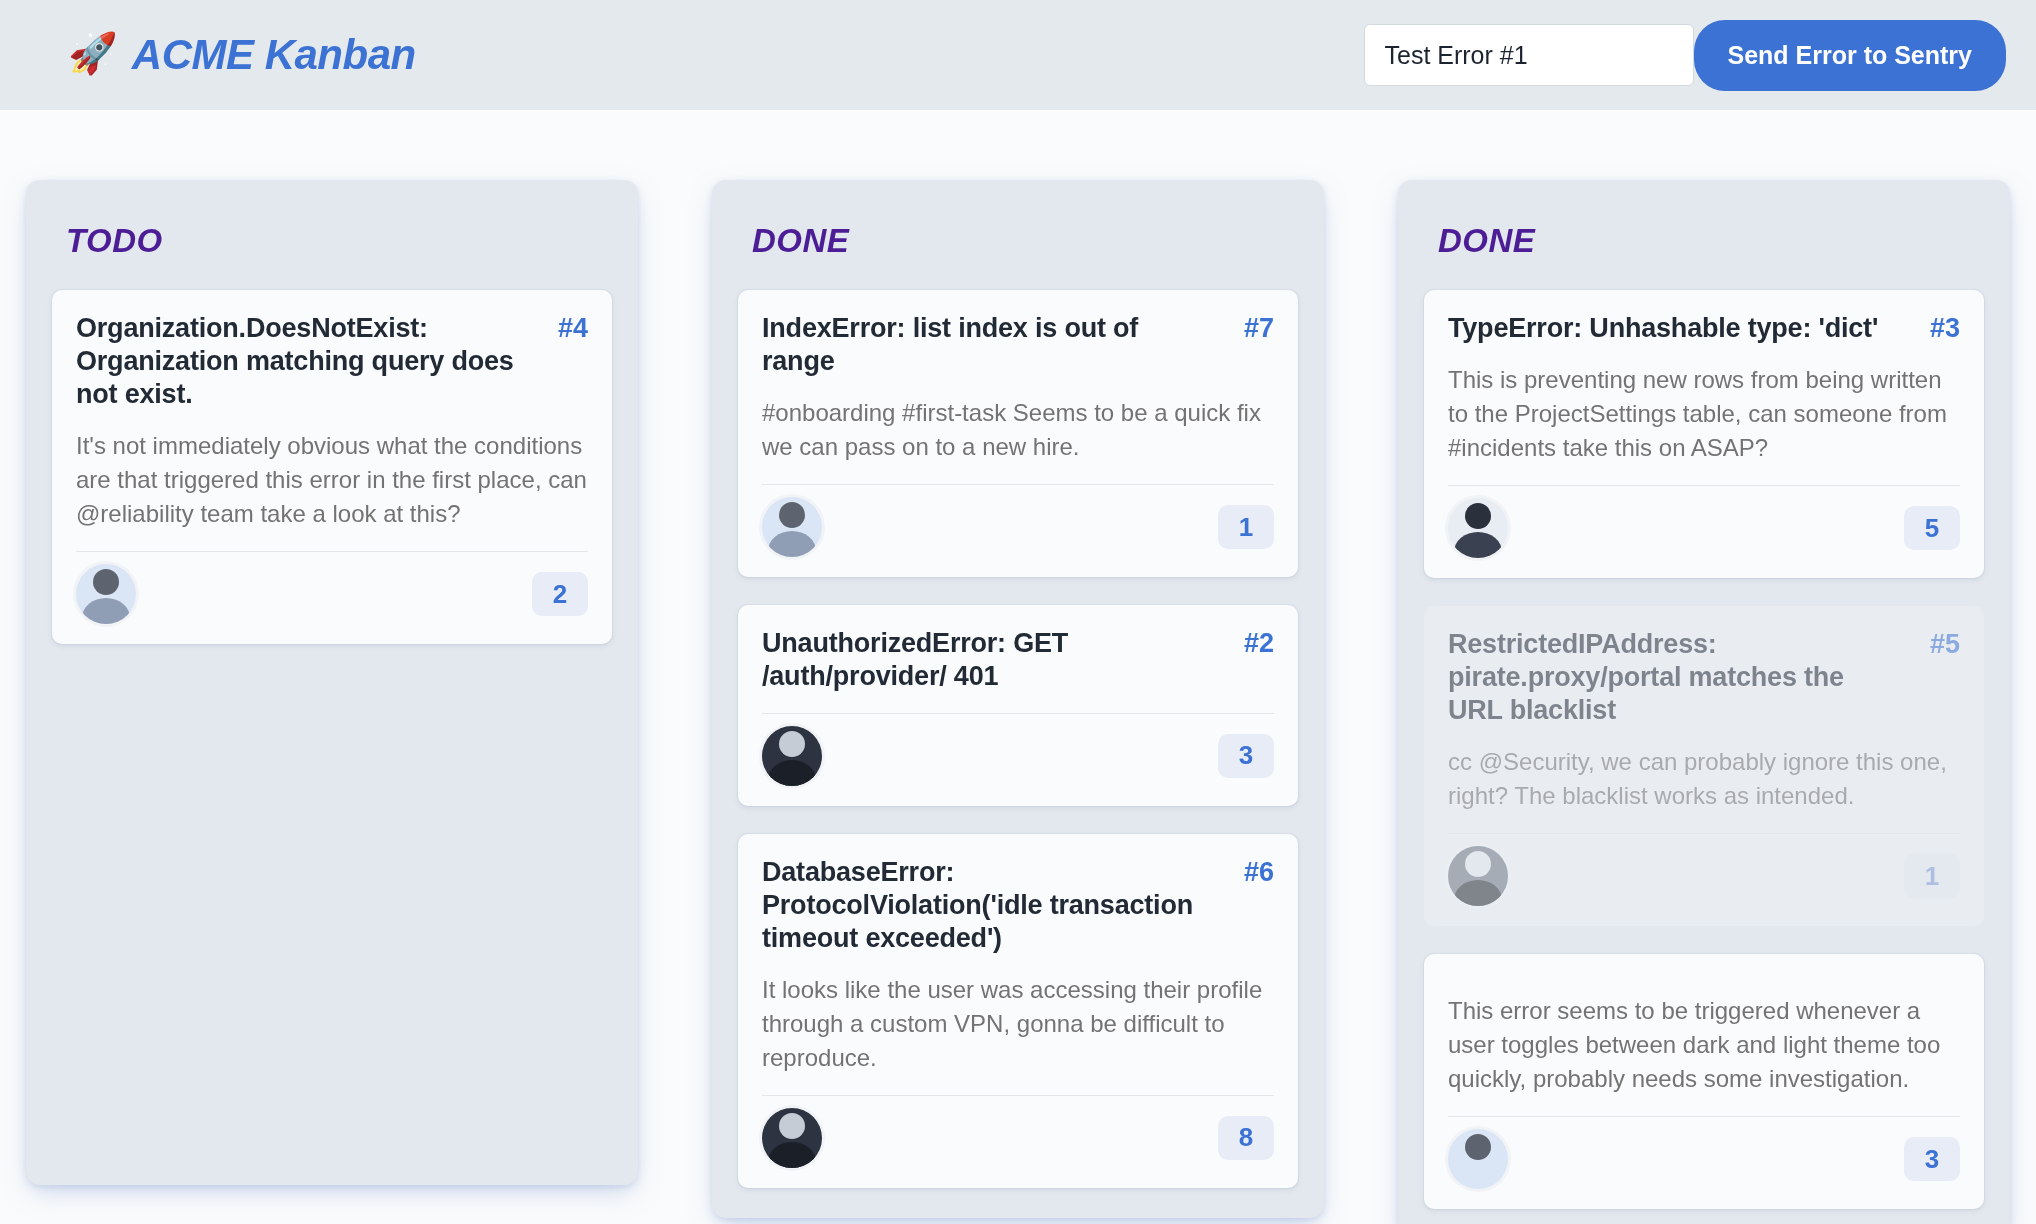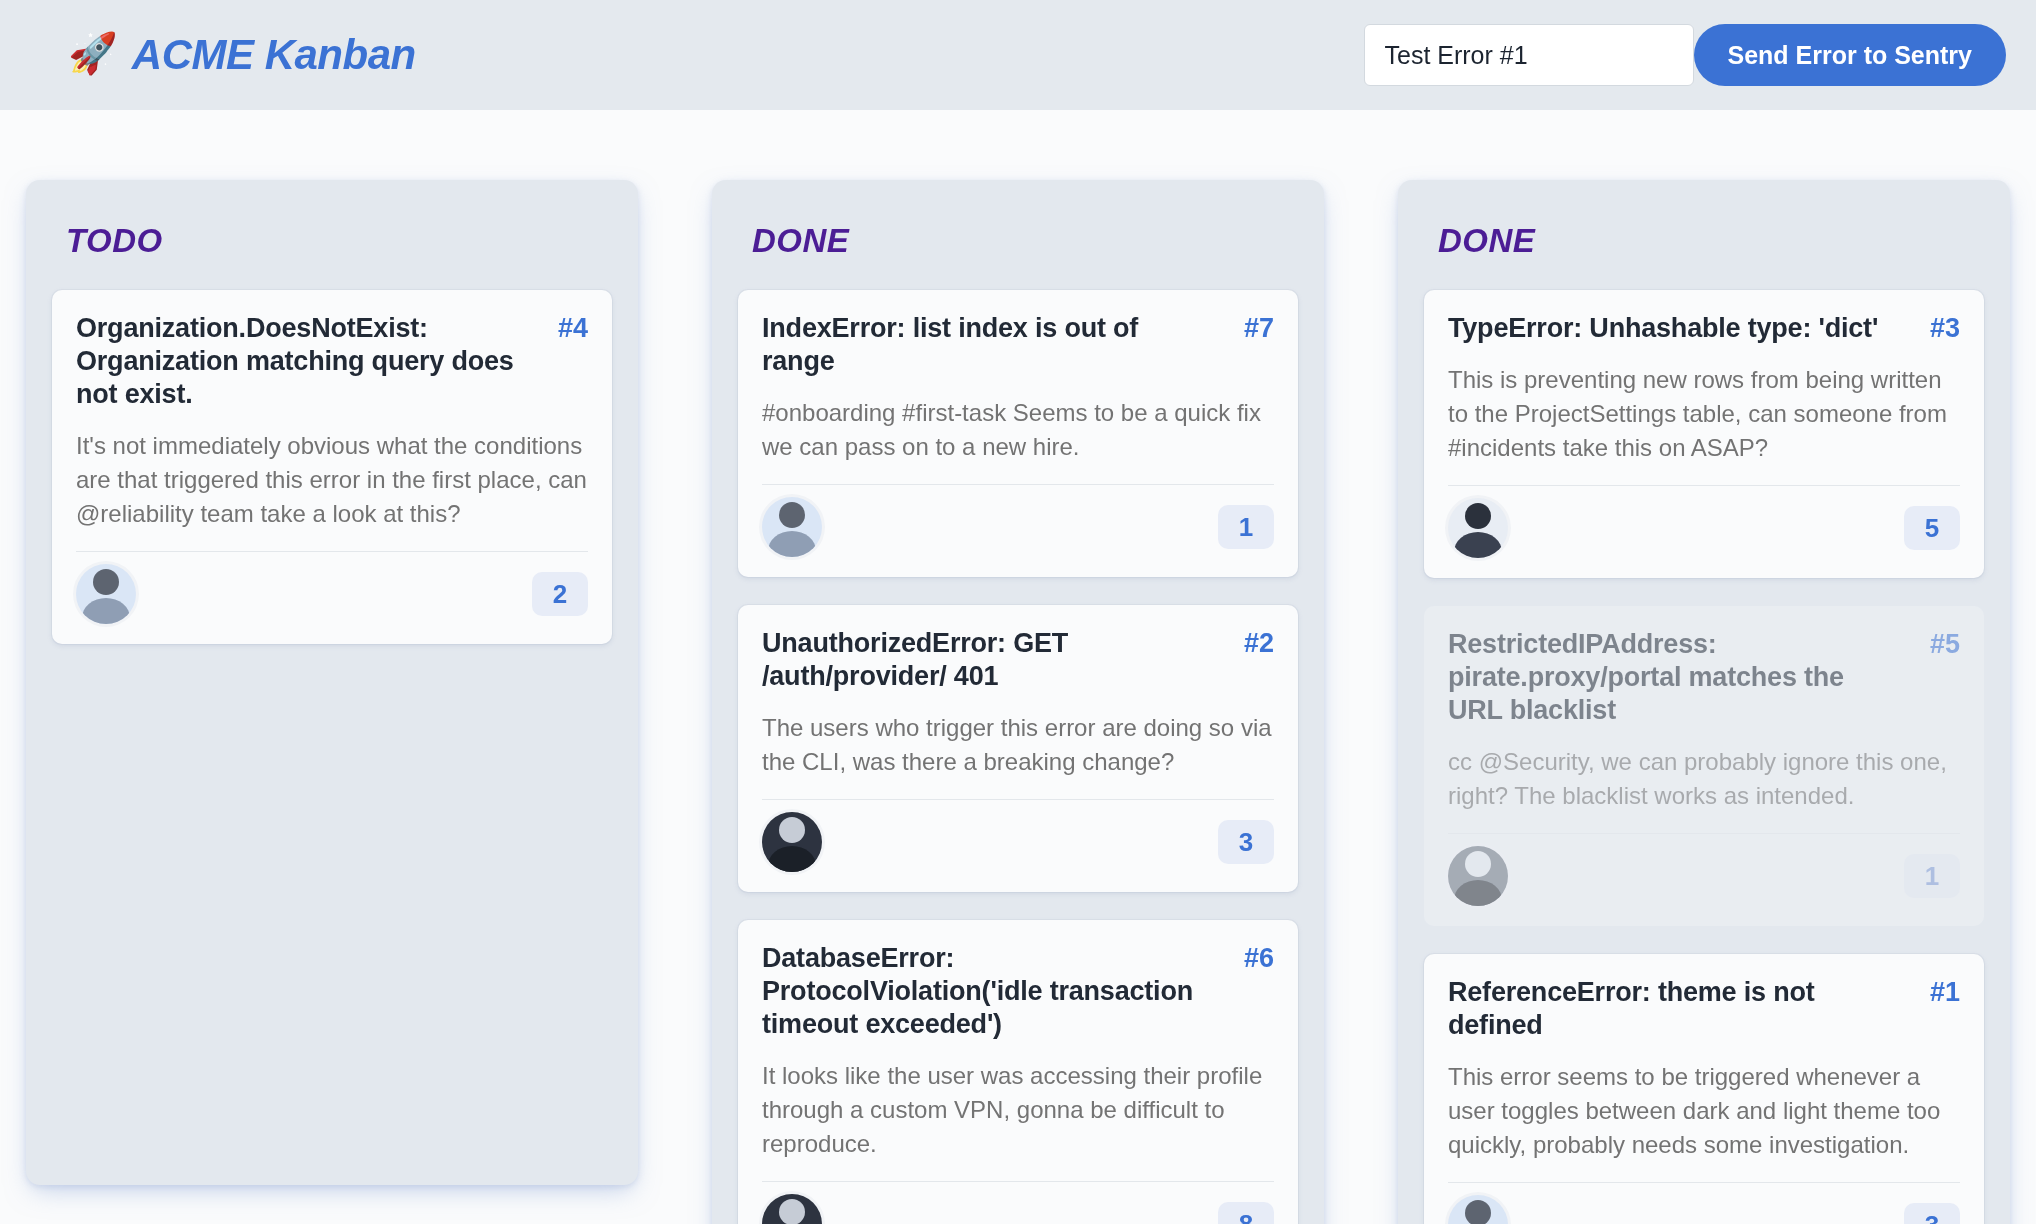--- a/index.html
+++ b/index.html
@@ -57,21 +57,21 @@
     border-radius: 6px;
     padding: 0 20px;
     font-size: 25px;
     font-family: "Liberation Sans", sans-serif;
     color: #1c2430;
     outline: none;
   }
   .error-input::placeholder { color: #9aa5b1; }
 
   .send-button {
-    height: 62px;
+    height: 71px;
     padding: 0 34px;
     background: #3b72d4;
     color: #ffffff;
     border: none;
     border-radius: 31px;
     font-size: 25px;
     font-weight: bold;
     font-family: "Liberation Sans", sans-serif;
     cursor: pointer;
     white-space: nowrap;
@@ -281,21 +281,20 @@
               <span class="body"></span>
             </div>
             <div class="count-badge">1</div>
           </div>
         </article>
         <article class="card">
           <div class="card-head">
             <div class="card-title">UnauthorizedError: GET /auth/provider/ 401</div>
             <div class="card-number">#2</div>
           </div>
-          <p class="card-body">The users who trigger this error are doing so via the CLI, was there a breaking change?</p>
           <div class="card-divider"></div>
           <div class="card-foot">
             <div class="avatar av-dark">
               <span class="face"></span>
               <span class="body"></span>
             </div>
             <div class="count-badge">3</div>
           </div>
         </article>
         <article class="card">
@@ -342,24 +341,20 @@
           <div class="card-divider"></div>
           <div class="card-foot">
             <div class="avatar av-cap">
               <span class="face"></span>
               <span class="body"></span>
             </div>
             <div class="count-badge">1</div>
           </div>
         </article>
         <article class="card">
-          <div class="card-head">
-            <div class="card-title">ReferenceError: theme is not defined</div>
-            <div class="card-number">#1</div>
-          </div>
           <p class="card-body">This error seems to be triggered whenever a user toggles between dark and light theme too quickly, probably needs some investigation.</p>
           <div class="card-divider"></div>
           <div class="card-foot">
             <div class="avatar av-light">
               <span class="face"></span>
             </div>
             <div class="count-badge">3</div>
           </div>
         </article>
       </div>

